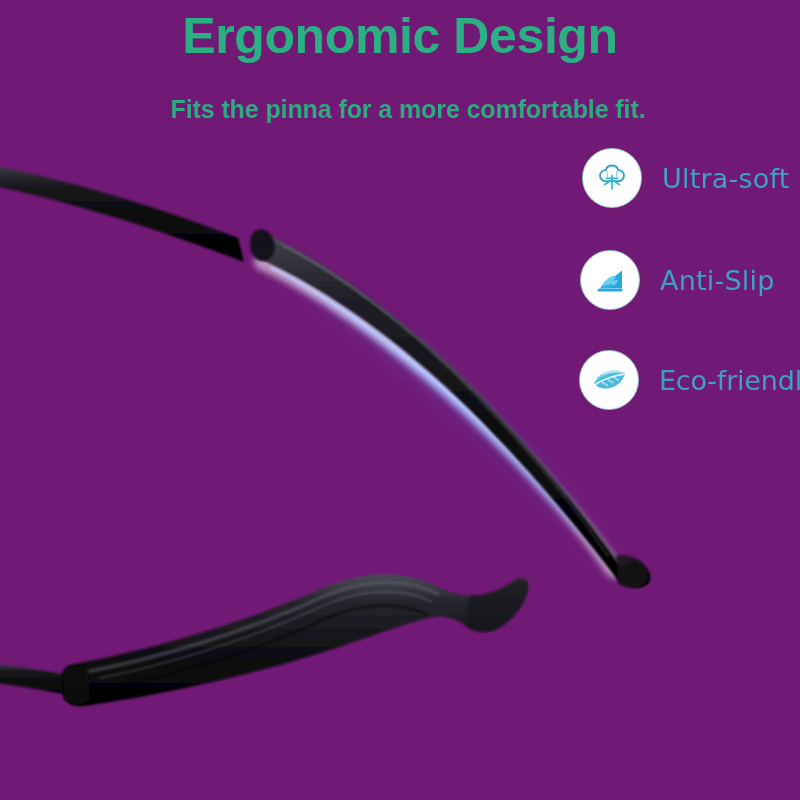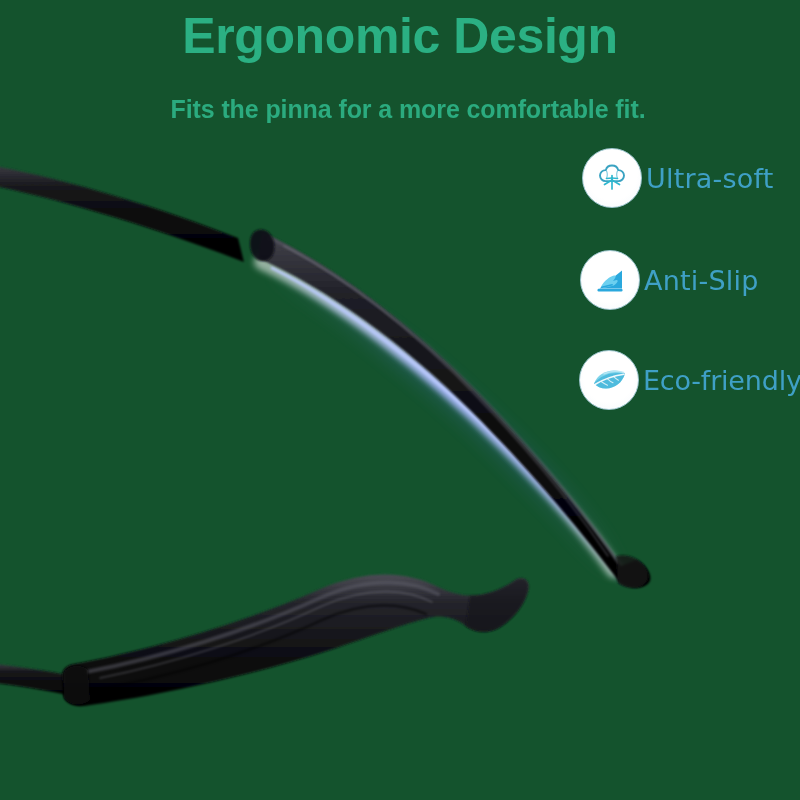--- a/index.html
+++ b/index.html
@@ -5,21 +5,21 @@
   html, body {
     margin: 0;
     padding: 0;
     background: #ffffff;
   }
   #stage {
     position: relative;
     width: 800px;
     height: 800px;
     overflow: hidden;
-    background: #14532d;
+    background: #701a75;
     font-family: "Liberation Sans", sans-serif;
     -webkit-font-smoothing: antialiased;
   }
 
   
   #headline {
     position: absolute;
     top: 8px;
     left: 0;
     width: 800px;
@@ -43,21 +43,21 @@
     color: #2bab7f;
     line-height: 1.2;
     white-space: nowrap;
   }
 
   
   .badge {
     position: absolute;
     display: flex;
     align-items: center;
-    gap: 4px;
+    gap: 20px;
     white-space: nowrap;
   }
   #badge-0 { left: 582px; top: 148px; }
   #badge-1 { left: 580px; top: 250px; justify-content: center; }
   #badge-2 { left: 579px; top: 350px; }
 
   .badge-ring {
     width: 60px;
     height: 60px;
     flex: 0 0 60px;

